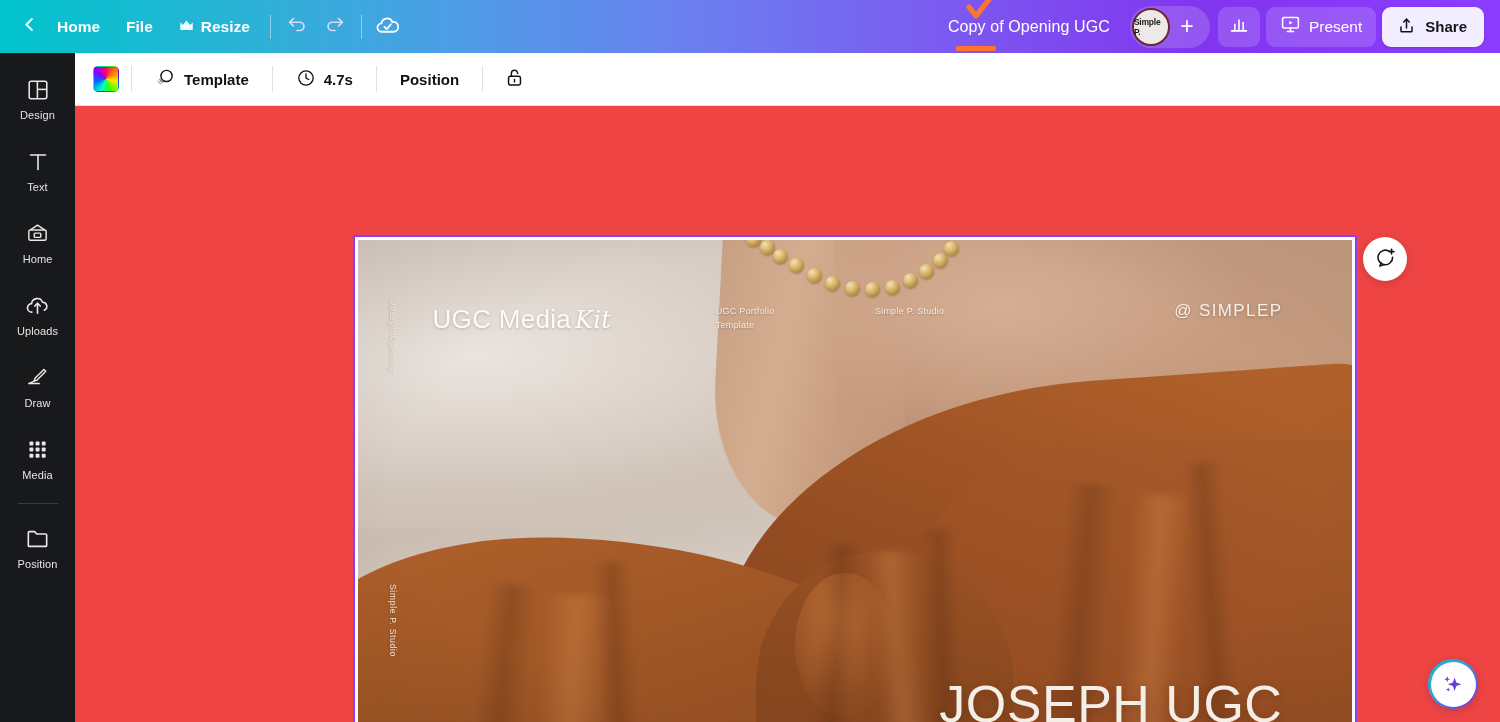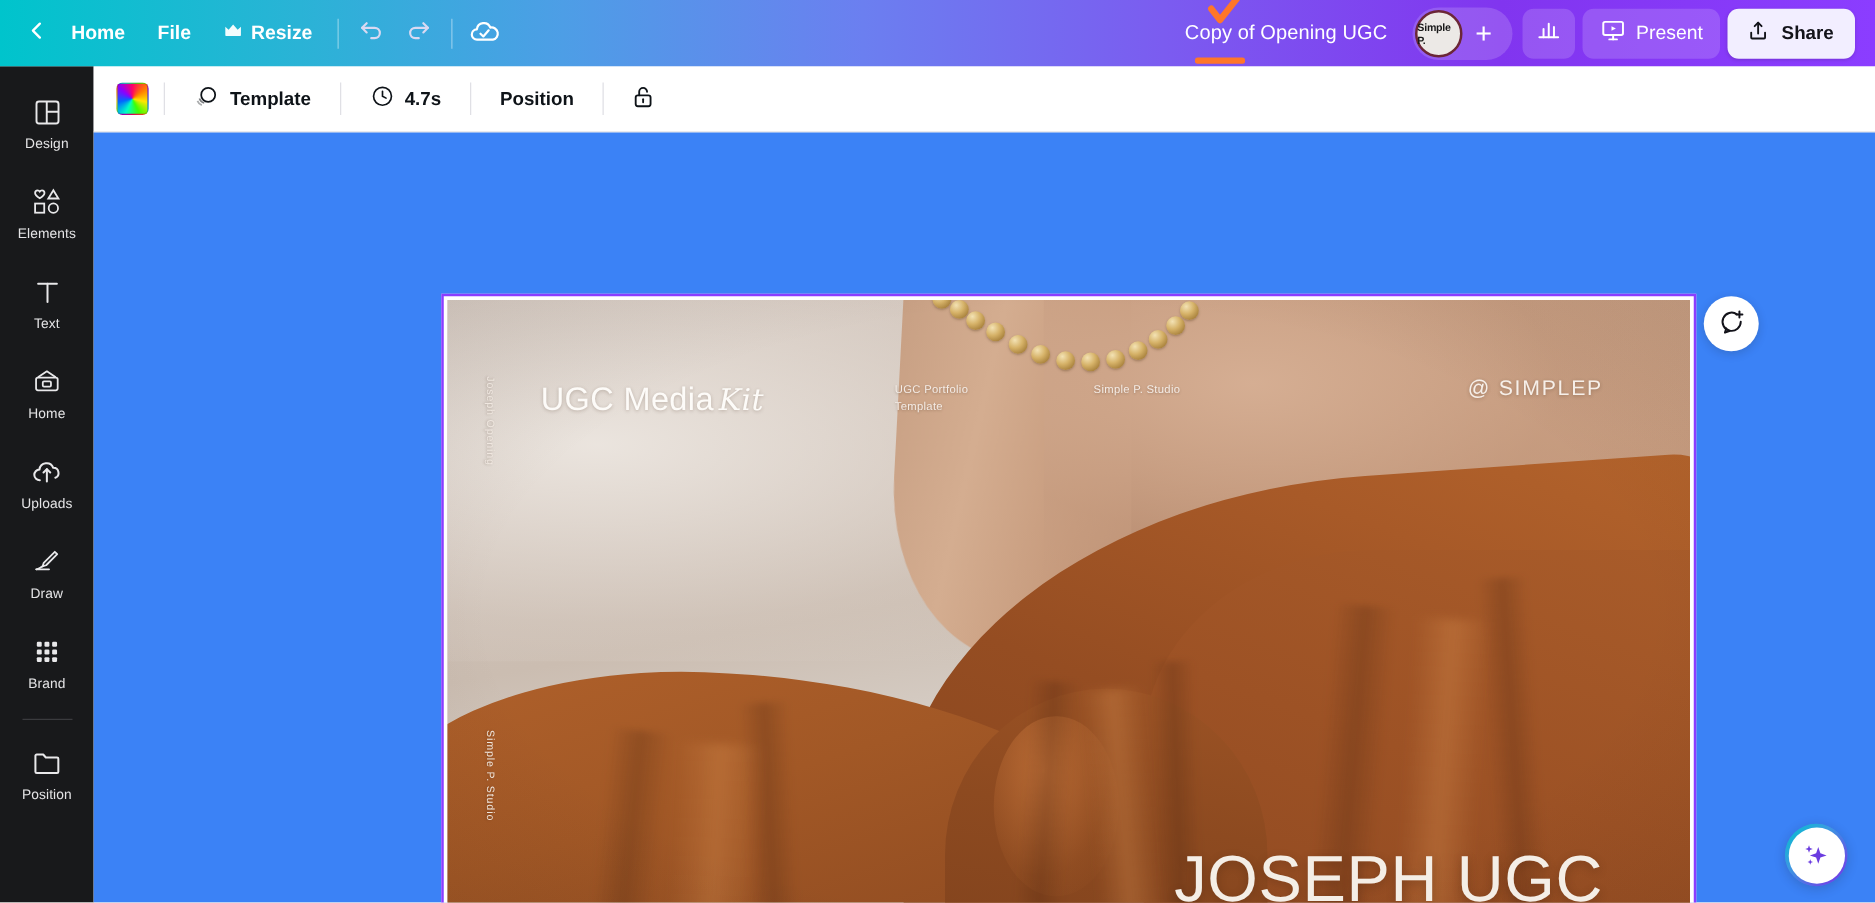--- a/index.html
+++ b/index.html
@@ -141,21 +141,21 @@
   }
   .tool-iconbtn {
     width: 38px; height: 36px; border-radius: 7px;
     display: flex; align-items: center; justify-content: center;
     cursor: pointer; background: transparent; border: none;
   }
 
   
   .stage {
     flex: 1; position: relative; min-height: 0;
-    background: #3b82f6;
+    background: #ef4444;
     display: flex; align-items: flex-start; justify-content: center;
     padding-top: 0;
   }
 
   .page-frame {
     position: absolute;
     left: 278px; top: 129px;
     width: 1004px; height: 565px;
     border: 2px solid #8b3dff;
     background: #ffffff;
@@ -435,31 +435,20 @@
         <span class="side-icon">
           <svg width="24" height="24" viewBox="0 0 24 24" fill="none" stroke="#e8e8ea" stroke-width="1.55">
               <rect x="3.2" y="3.2" width="17.6" height="17.6" rx="2"></rect>
               <line x1="11.4" y1="3.2" x2="11.4" y2="20.8"></line>
               <line x1="11.4" y1="11.4" x2="20.8" y2="11.4"></line>
             </svg>
         </span>
         <span class="side-label">Design</span>
       </div>
 
-      <div class="side-item">
-        <span class="side-icon">
-          <svg width="25" height="25" viewBox="0 0 26 26" fill="none" stroke="#e8e8ea" stroke-width="1.5">
-            <path d="M3.2 5.6c0-1.3 1-2.2 2.1-2.2 .8 0 1.4.4 1.8 1 .4-.6 1-1 1.8-1 1.2 0 2.1.9 2.1 2.2 0 2-3.9 4.4-3.9 4.4S3.2 7.6 3.2 5.6z"></path>
-            <path d="M18.4 3.4 L22.6 10.2 L14.2 10.2 Z"></path>
-            <rect x="3.2" y="14.4" width="7.6" height="7.6"></rect>
-            <circle cx="18.4" cy="18.2" r="3.9"></circle>
-          </svg>
-        </span>
-        <span class="side-label">Elements</span>
-      </div>
 
       <div class="side-item">
         <span class="side-icon">
           <svg width="24" height="24" viewBox="0 0 24 24" fill="none" stroke="#e8e8ea" stroke-width="1.6" stroke-linecap="round">
               <line x1="4.5" y1="5" x2="19.5" y2="5"></line>
               <line x1="12" y1="5" x2="12" y2="19.5"></line>
             </svg>
         </span>
         <span class="side-label">Text</span>
       </div>
@@ -504,21 +493,21 @@
               <rect x="10" y="3.6" width="4.1" height="4.1" rx="1"></rect>
               <rect x="16.4" y="3.6" width="4.1" height="4.1" rx="1"></rect>
             <rect x="3.6" y="10" width="4.1" height="4.1" rx="1"></rect>
               <rect x="10" y="10" width="4.1" height="4.1" rx="1"></rect>
               <rect x="16.4" y="10" width="4.1" height="4.1" rx="1"></rect>
             <rect x="3.6" y="16.4" width="4.1" height="4.1" rx="1"></rect>
               <rect x="10" y="16.4" width="4.1" height="4.1" rx="1"></rect>
               <rect x="16.4" y="16.4" width="4.1" height="4.1" rx="1"></rect>
           </svg>
         </span>
-        <span class="side-label">Brand</span>
+        <span class="side-label">Media</span>
       </div>
 
       <div class="side-divider"></div>
 
       <div class="side-item">
         <span class="side-icon">
           <svg width="25" height="25" viewBox="0 0 24 24" fill="none" stroke="#e8e8ea" stroke-width="1.55" stroke-linejoin="round">
               <path d="M3.2 18.6V6.4a1 1 0 0 1 1-1h5l2 2.3h8.6a1 1 0 0 1 1 1v9.9a1 1 0 0 1-1 1H4.2a1 1 0 0 1-1-1z"></path>
             </svg>
         </span>

